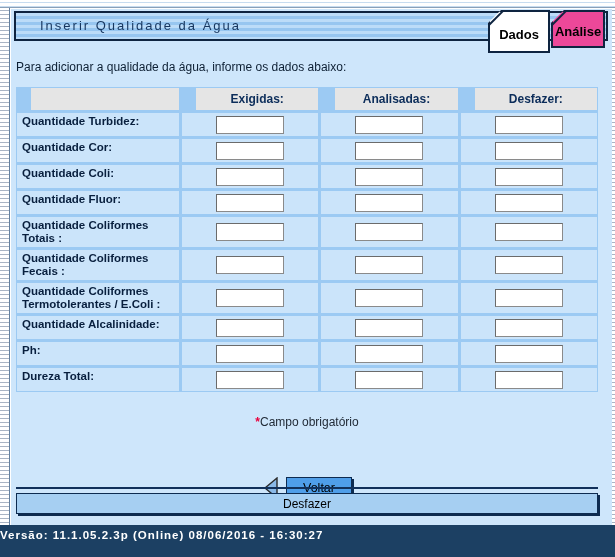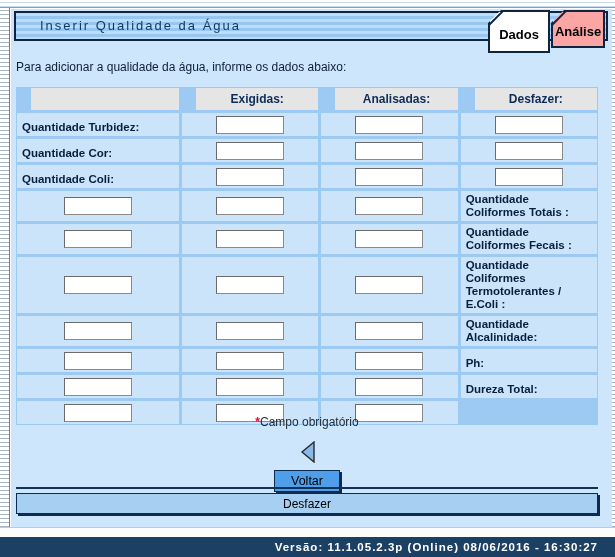--- a/index.html
+++ b/index.html
@@ -25,59 +25,59 @@
   .titlebar .title { display:block; line-height:25px; padding-left:24px;
     font-size:13px; letter-spacing:2px; color:#16365f; }
 
   
   .tab { position:absolute; font-family:Liberation Sans, sans-serif; font-weight:bold;
     font-size:13px; color:#000; text-align:center; border:2px solid #0e2440;
     clip-path:polygon(0 13px,13px 0,100% 0,100% 100%,0 100%); }
   .tab::before { content:""; position:absolute; top:12px; left:-1px; width:20px; height:2px;
     background:#0e2440; transform:rotate(-45deg); transform-origin:left center; }
   .tab-dados { left:477px; top:1px; width:62px; height:43px; line-height:46px; background:#ffffff; z-index:3; }
-  .tab-analise { left:540px; top:1px; width:54px; height:38px; line-height:40px; background:#fca5a5; z-index:2; }
+  .tab-analise { left:540px; top:1px; width:54px; height:38px; line-height:40px; background:#ec4899; z-index:2; }
 
   .instruction { position:absolute; left:5px; top:51px; font-size:12px; color:#0d1f33; }
 
   
   .qtable { position:absolute; left:5px; top:78px; width:582px;
     display:grid; grid-template-columns:162px 1fr 1fr 1fr; gap:3px; padding:1px;
     background:#9ccaf3; grid-template-rows:22px; grid-auto-rows:minmax(23px,auto); }
   .hcell { background:#e5e5e5; display:flex; align-items:center; justify-content:center;
     font-weight:bold; font-size:12px; color:#0c2d5a;margin-left:14px; }
-  .lcell { background:#cbe4fa; display:flex; align-items:flex-end;
+  .lcell { background:#cbe4fa; display:flex; align-items:flex-start;
     font-weight:bold; font-size:11.5px; line-height:13px; color:#081f3e; padding:2px 14px 2px 5px; }
   .icell { background:#cbe4fa; display:flex; align-items:center; justify-content:center; }
   .tinput { width:68px; height:18px; background:#ffffff; border:1px solid #8a8a8a;
     border-top-color:#6b6b6b; border-left-color:#6b6b6b; font-size:12px; padding:0 2px; }
 
   .required { position:absolute; left:0; top:406px; width:592px; text-align:center;
     font-size:12px; color:#222c38; }
   .req-star { color:#e8003c; font-weight:bold; }
 
-  .voltar-row { position:absolute; left:0; top:432px; width:592px;
-    display:flex; align-items:center; justify-content:center; gap:7px;flex-direction:column; }
+  .voltar-row { position:absolute; left:0; top:468px; width:592px;
+    display:flex; align-items:center; justify-content:center; gap:7px; }
   .voltar-btn { background:#4f9ee9; border:1px solid #0d2b50; box-shadow:2px 2px 0 #0d2b50;
     font-size:12.5px; color:#000; padding:2px 16px; height:22px; cursor:pointer;
     font-family:"Liberation Sans", sans-serif; }
 
   .divider { position:absolute; left:5px; top:478px; width:582px; border-top:2px solid #11305a; }
 
   .actions { position:absolute; left:5px; top:484px; width:582px; display:flex; gap:24px;flex-direction:column; }
   .act-btn { background:#a6cff2; border:1px solid #0d2b50; box-shadow:2px 2px 0 #0d2b50;
     font-size:12px; color:#000; padding:2px 14px; height:21px; cursor:pointer;
     font-family:"Liberation Sans", sans-serif; }
   .act-btn.right { margin-left:auto; }
 
   .pre-footer { position:absolute; left:0; right:0; bottom:20px; height:10px; background:#fdfdfd;
     border-top:1px solid #c0c9d4; }
-  .footer { position:absolute; left:0; right:0; bottom:0; height:20px; background:#1c4063;
+  .footer { position:absolute; left:0; right:0; bottom:0; height:32px; background:#1c4063;
     color:#ffffff; font-weight:bold; font-size:11.5px; letter-spacing:1px;
-    line-height:20px; text-align:right; padding-right:17px; }
+    line-height:20px; padding-right:17px; }
 </style>
 </head>
 <body>
 
 <div class="page">
   <div class="frame-top"></div>
   <div class="frame-left"></div>
   <div class="frame-right"></div>
 
   <div class="content">
@@ -133,20 +133,23 @@
   <div class="icell">
           <input type="text" class="tinput" style="">
         </div>
   <div class="icell">
           <input type="text" class="tinput" style="">
         </div>
   <div class="icell">
           <input type="text" class="tinput" style="">
         </div>
 
+  <div class="lcell">
+          <span>Quantidade Fluor:</span>
+        </div>
   <div class="icell">
           <input type="text" class="tinput" style="">
         </div>
   <div class="icell">
           <input type="text" class="tinput" style="">
         </div>
   <div class="icell">
           <input type="text" class="tinput" style="">
         </div>
 

